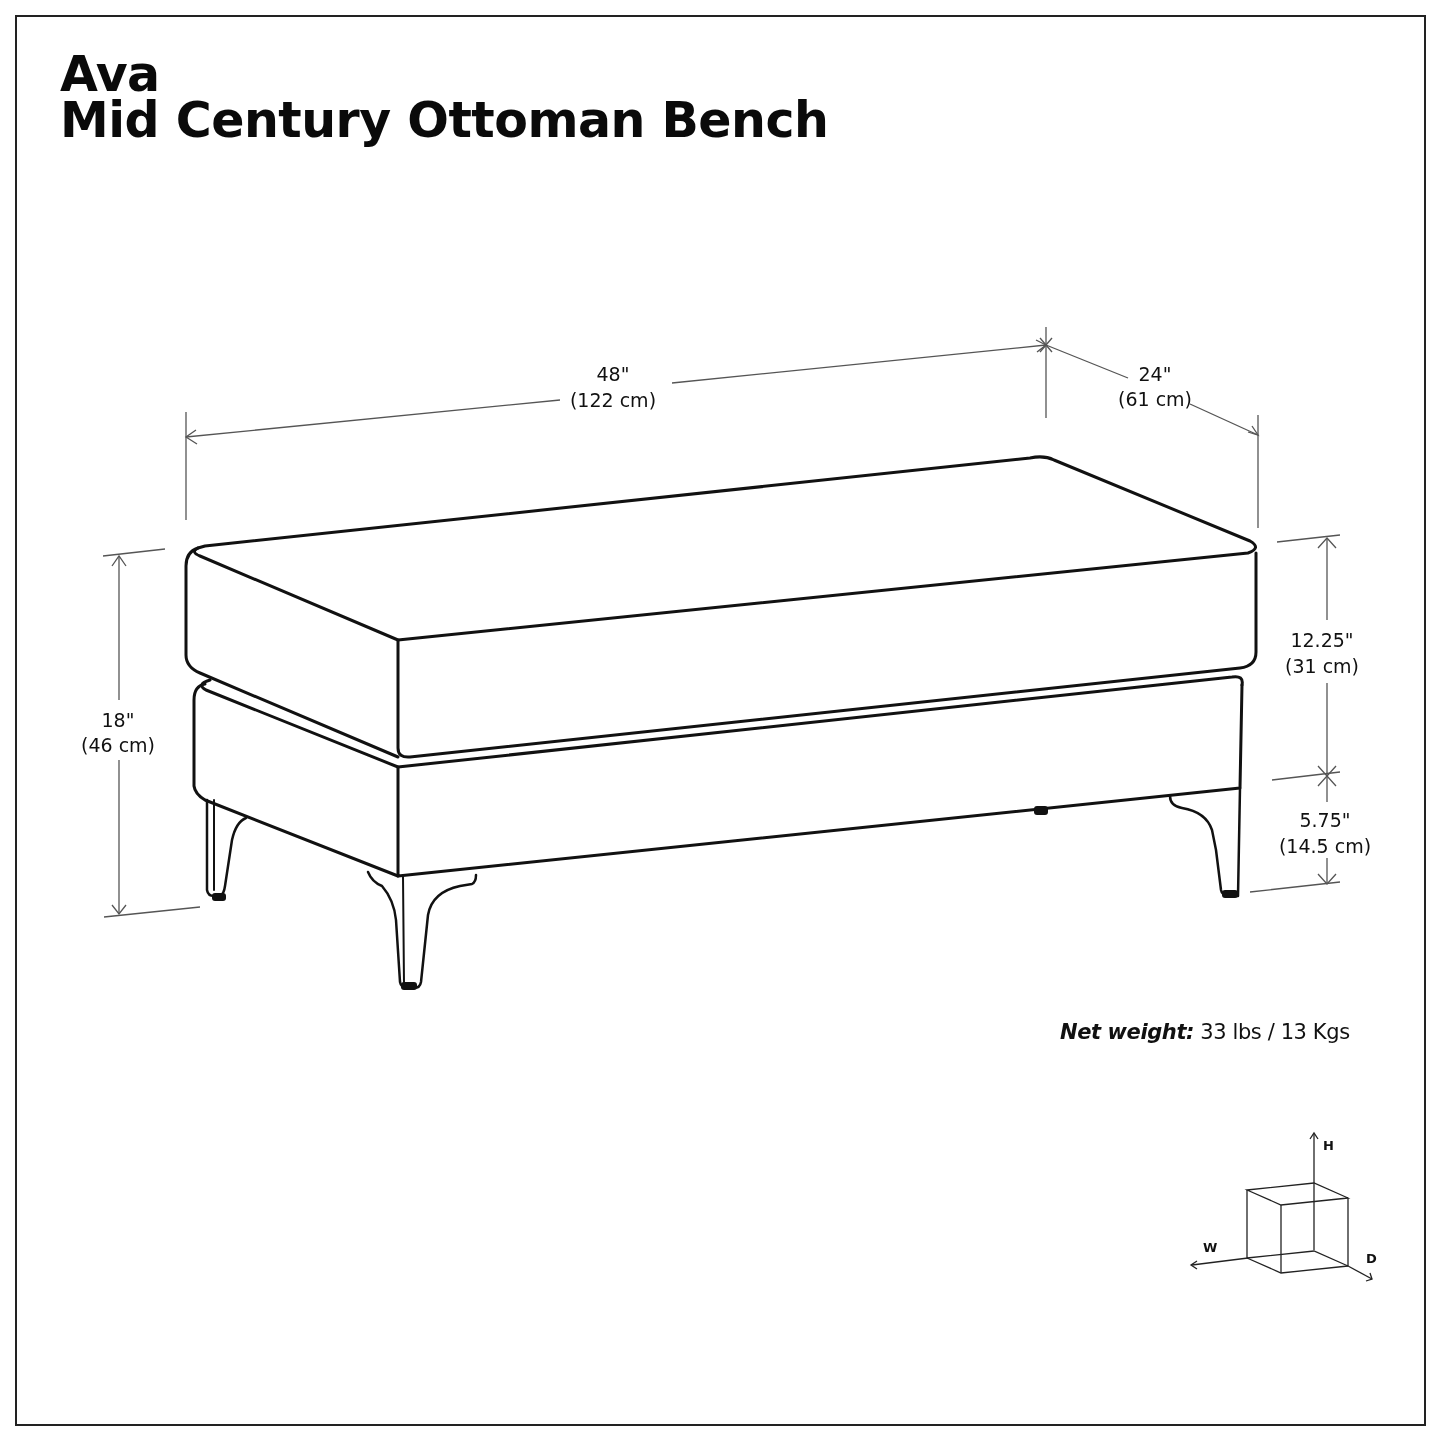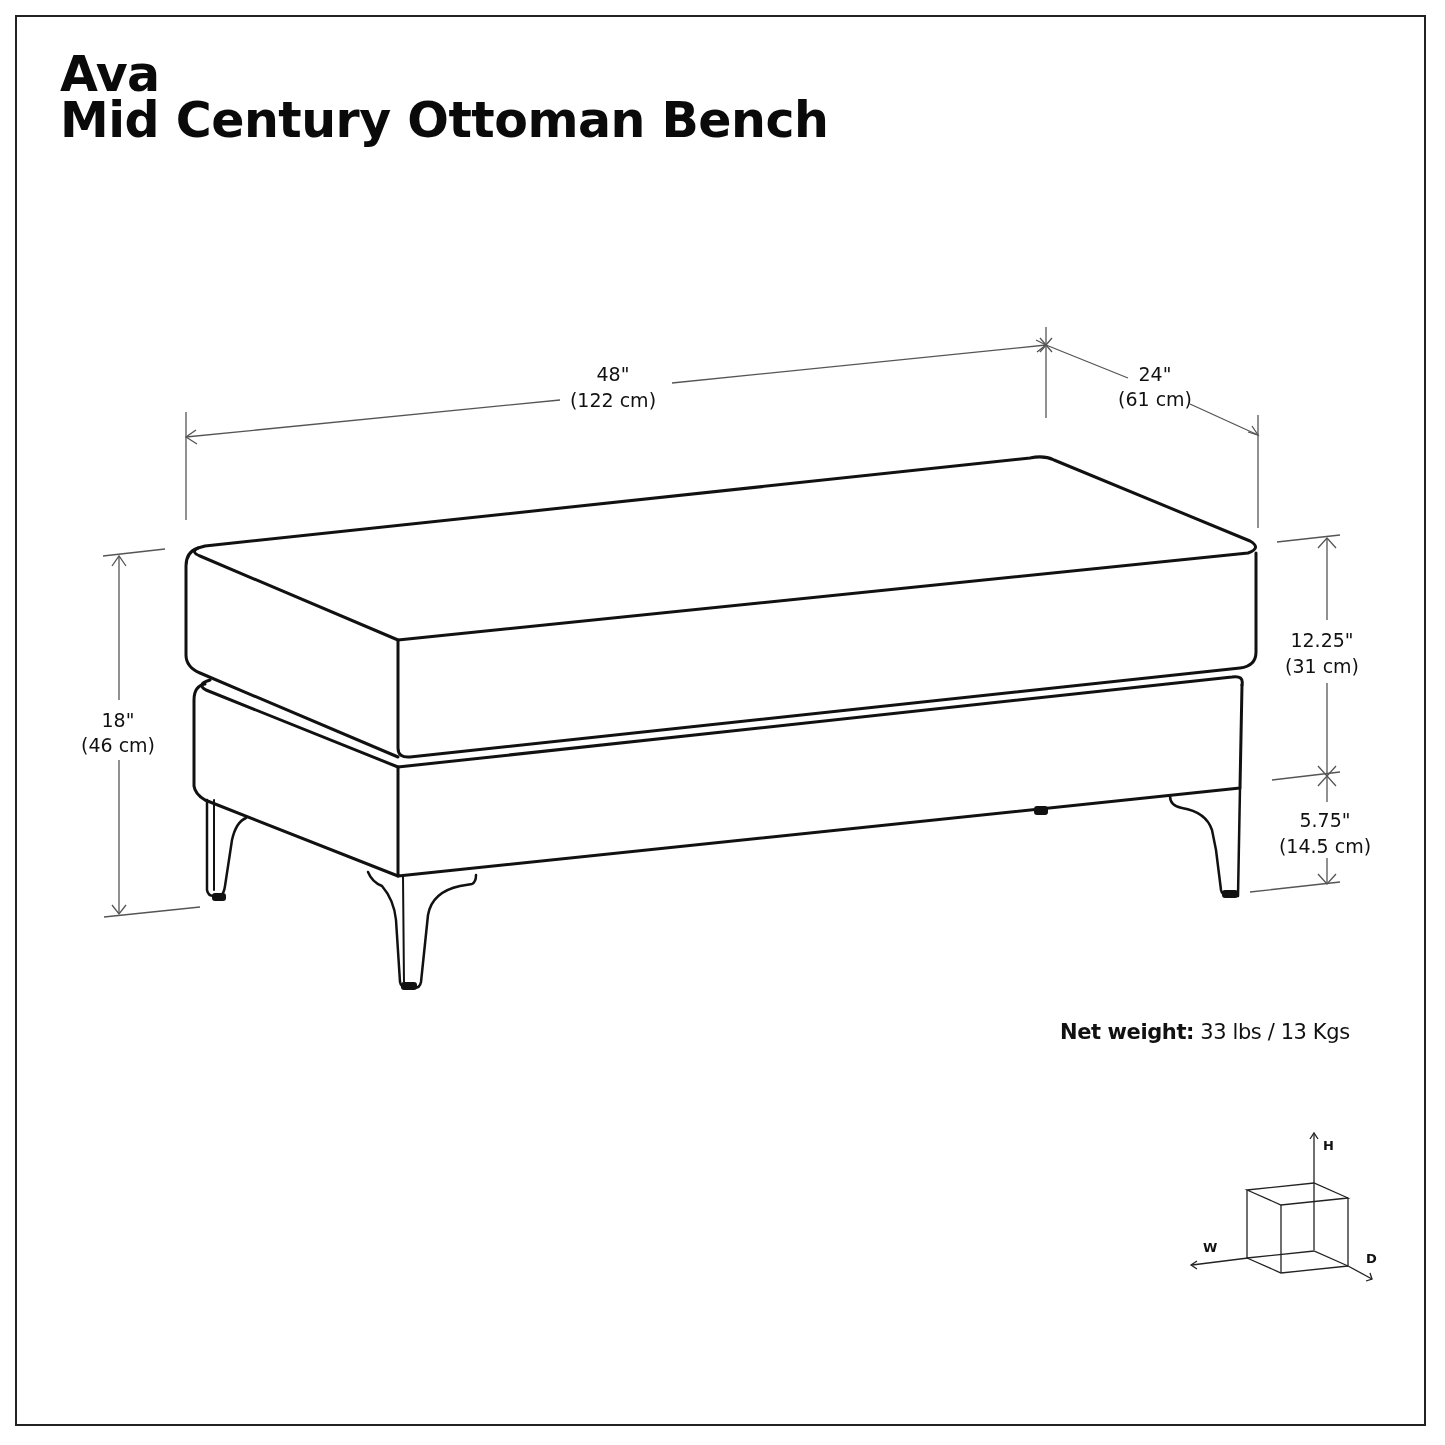--- a/index.html
+++ b/index.html
@@ -4,21 +4,21 @@
   <style>
     html, body { margin: 0; padding: 0; background: #ffffff; }
     body { width: 1445px; height: 1445px; position: relative; overflow: hidden; font-family: "Liberation Sans", "DejaVu Sans", sans-serif; color: #111; }
     .frame { position: absolute; left: 15px; top: 15px; width: 1411px; height: 1411px; border: 2px solid #222; box-sizing: border-box; }
     .title-block { position: absolute; left: 60px; top: 52px; }
     .title-line { font-family: "DejaVu Sans", sans-serif; font-weight: bold; font-size: 49px; line-height: 46px; color: #0a0a0a; letter-spacing: -0.5px; }
     svg.drawing { position: absolute; left: 0; top: 0; }
     .dim { font-family: "DejaVu Sans", sans-serif; font-size: 19px; fill: #111; text-anchor: middle; }
     .axis-label { font-family: "DejaVu Sans", sans-serif; font-weight: bold; font-size: 13px; fill: #111; }
     .weight { position: absolute; left: 1060px; top: 1020px; font-family: "DejaVu Sans", sans-serif; font-size: 21px; color: #111; white-space: nowrap; letter-spacing: -0.4px; }
-    .weight b { font-weight: bold; }
+    .weight b { font-weight: bold; font-style: italic; }
   </style>
 </head>
 <body>
 
 <div class="frame"></div>
 
 <div class="title-block">
   <div class="title-line">Ava</div>
   <div class="title-line">Mid Century Ottoman Bench</div>
 </div>

